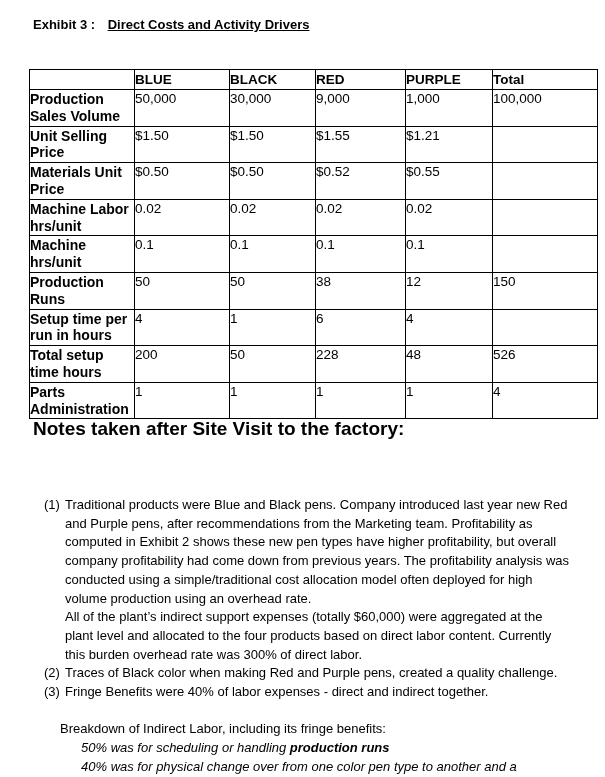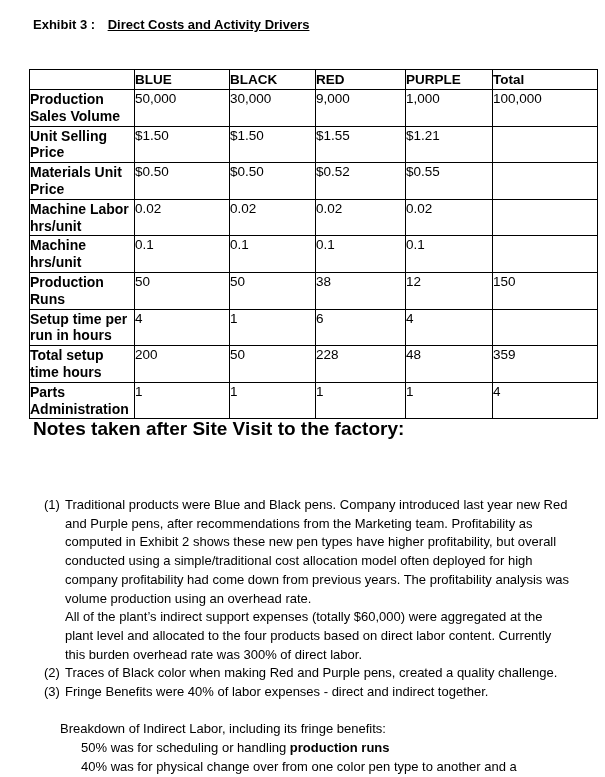--- a/index.html
+++ b/index.html
@@ -72,21 +72,21 @@
     top: 496px; left: 44px;
     width: 556px;
     font-size: 13px;
     line-height: 18.7px;
   }
   .note { display: flex; }
   .note-marker { flex: 0 0 21px; width: 21px; }
   .note-body { flex: 1 1 auto; }
   .note-line { white-space: nowrap; }
   .breakdown { margin-top: 18.7px; margin-left: 16px; }
-  .breakdown-sub { margin-left: 21px; white-space: nowrap; }
+  .breakdown-sub { margin-left: 21px; white-space: nowrap; font-style: italic; }
   .b { font-weight: bold; }
 </style>
 </head>
 <body>
 
 <div class="page">
 
   <div class="doc-header">
     <span class="exhibit-label">Exhibit 3 :</span>
     <span class="exhibit-title">Direct Costs and Activity Drivers</span>
@@ -167,21 +167,21 @@
         <td>6</td>
         <td>4</td>
         <td></td>
       </tr>
       <tr>
         <td class="lbl">Total setup time hours</td>
         <td>200</td>
         <td>50</td>
         <td>228</td>
         <td>48</td>
-        <td>359</td>
+        <td>526</td>
       </tr>
       <tr>
         <td class="lbl">Parts Administration</td>
         <td>1</td>
         <td>1</td>
         <td>1</td>
         <td>1</td>
         <td>4</td>
       </tr>
     </tbody>
@@ -190,22 +190,22 @@
   <div class="notes-heading">Notes taken after Site Visit to the factory:</div>
 
   <div class="notes">
 
     <div class="note">
       <div class="note-marker">(1)</div>
       <div class="note-body">
         <div class="note-line">Traditional products were Blue and Black pens. Company introduced last year new Red</div>
         <div class="note-line">and Purple pens, after recommendations from the Marketing team. Profitability as</div>
         <div class="note-line">computed in Exhibit 2 shows these new pen types have higher profitability, but overall</div>
+        <div class="note-line">company profitability had come down from previous years. The profitability analysis was</div>
         <div class="note-line">conducted using a simple/traditional cost allocation model often deployed for high</div>
-        <div class="note-line">company profitability had come down from previous years. The profitability analysis was</div>
         <div class="note-line">volume production using an overhead rate.</div>
         <div class="note-line">All of the plant’s indirect support expenses (totally $60,000)  were aggregated at the</div>
         <div class="note-line">plant level and allocated to the four products based on direct labor content. Currently</div>
         <div class="note-line">this burden overhead rate was 300% of direct labor.</div>
       </div>
     </div>
 
     <div class="note">
       <div class="note-marker">(2)</div>
       <div class="note-body">

